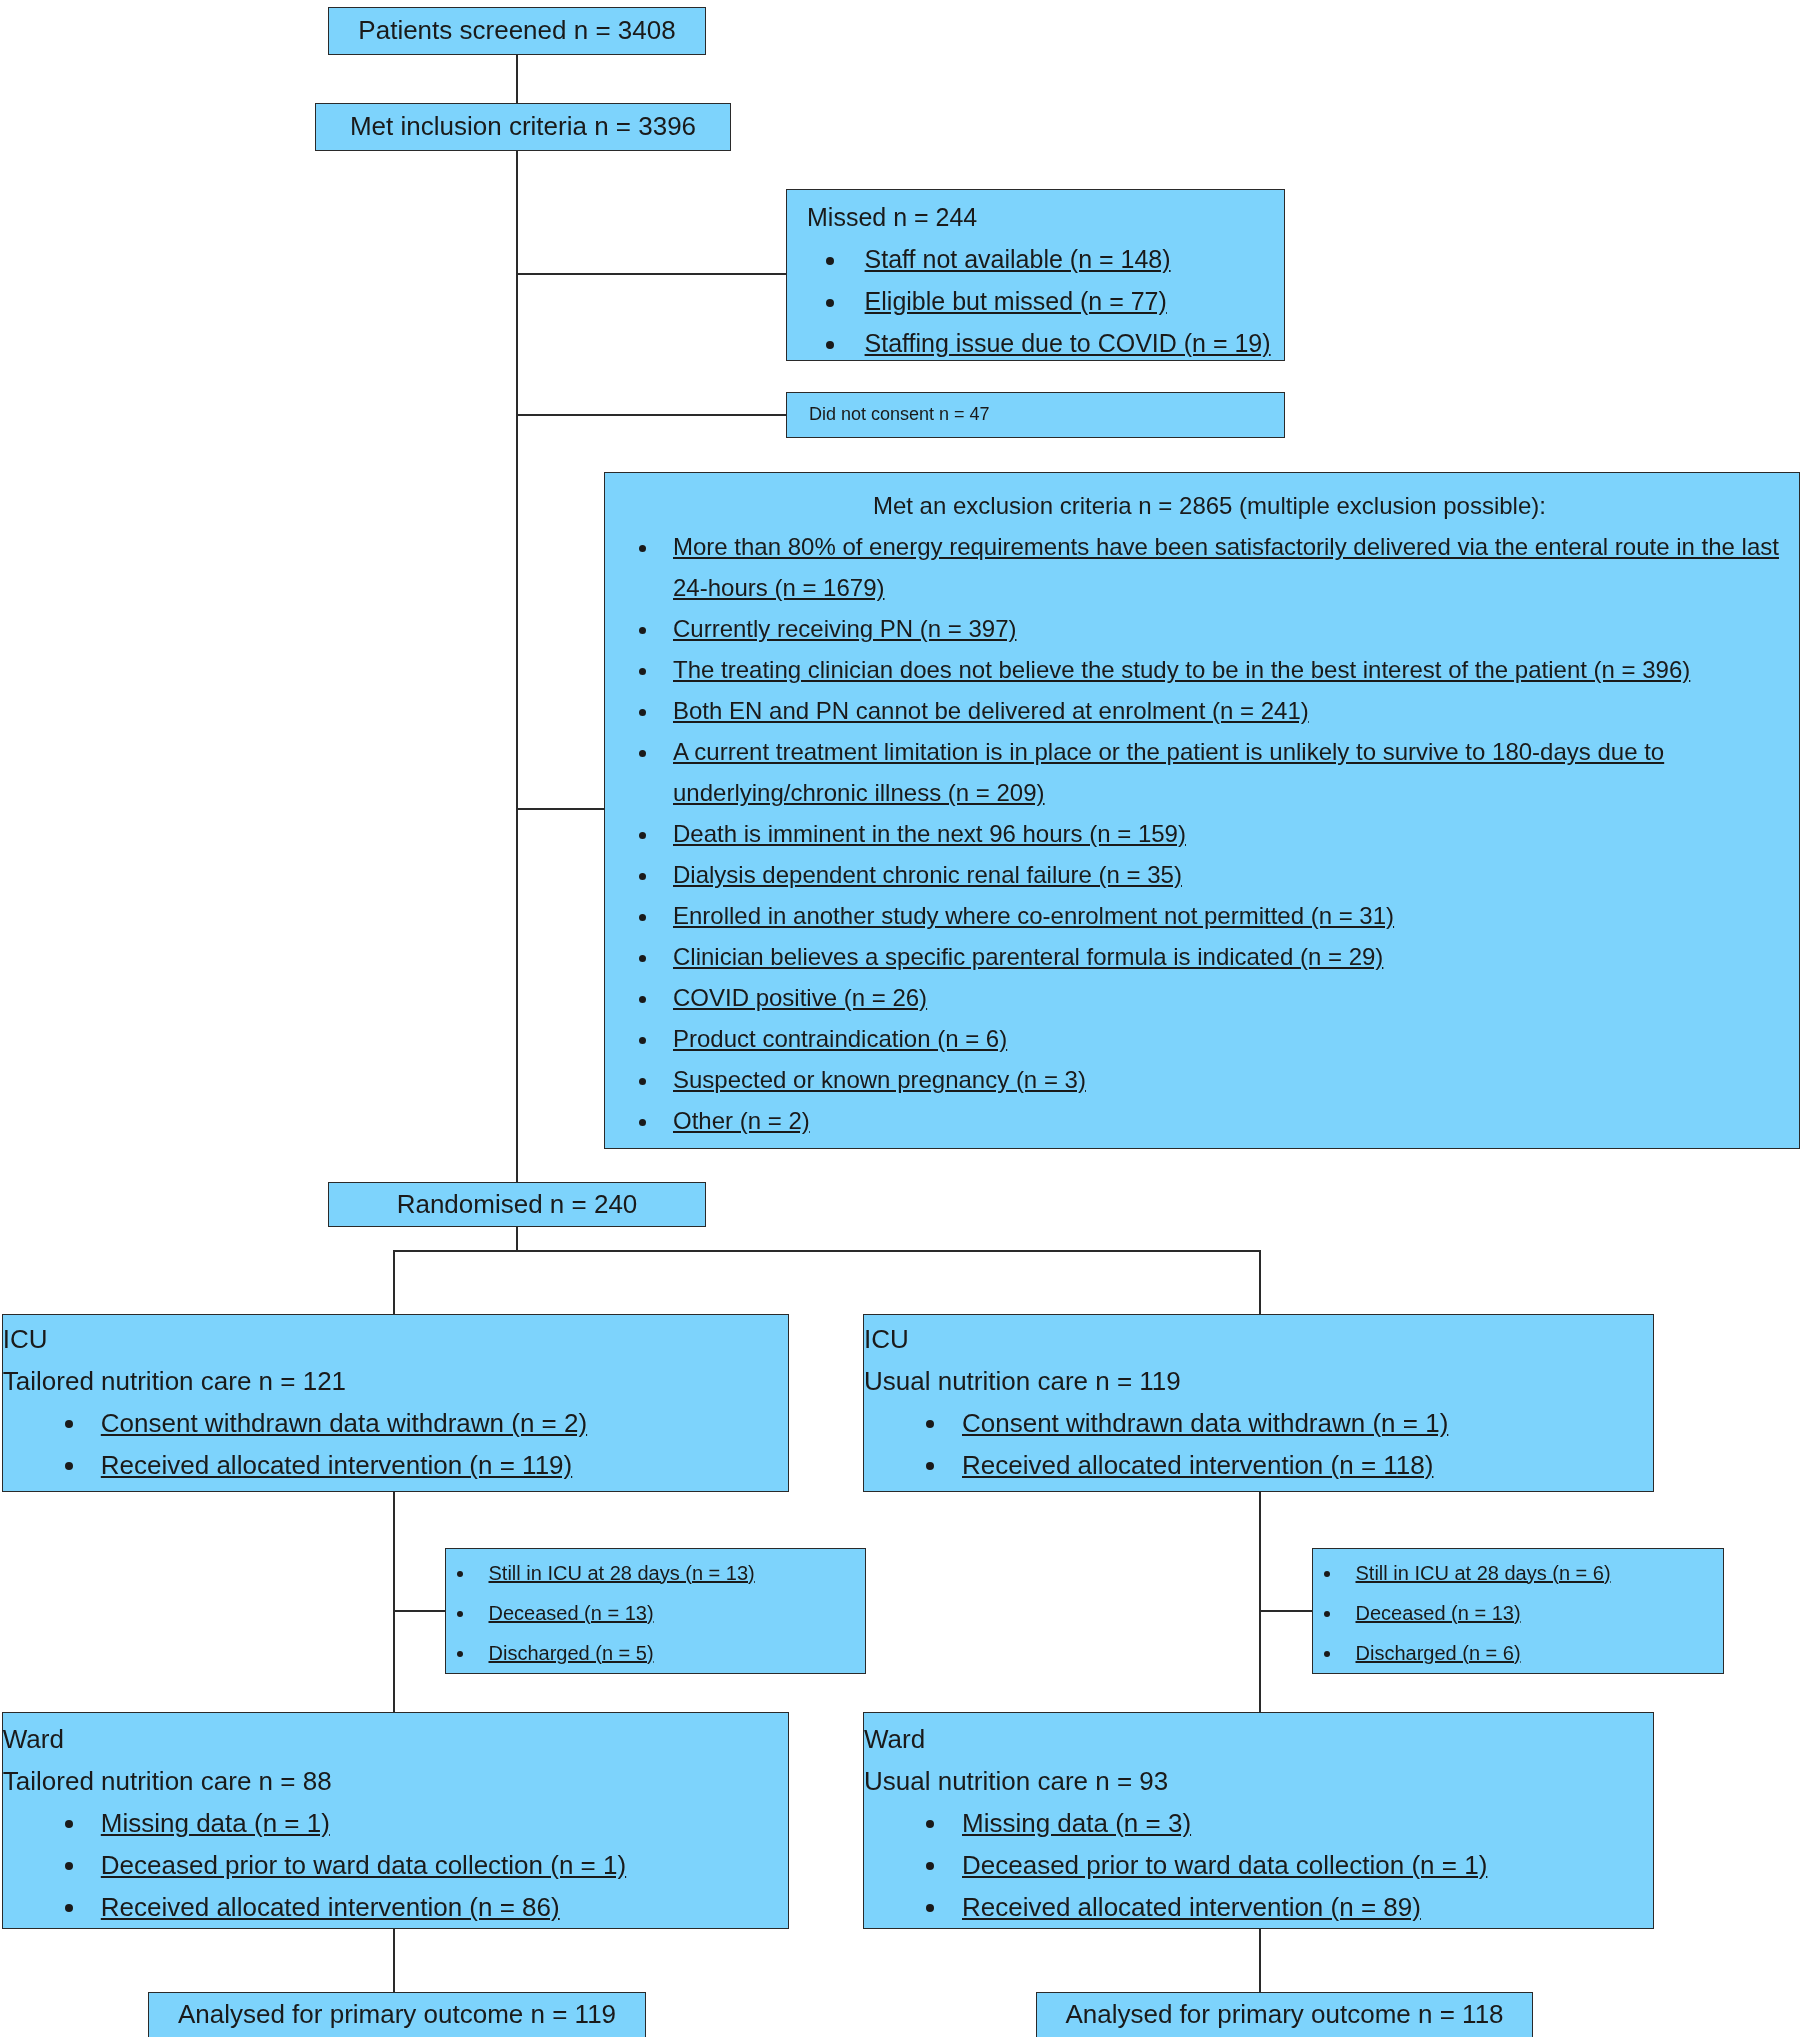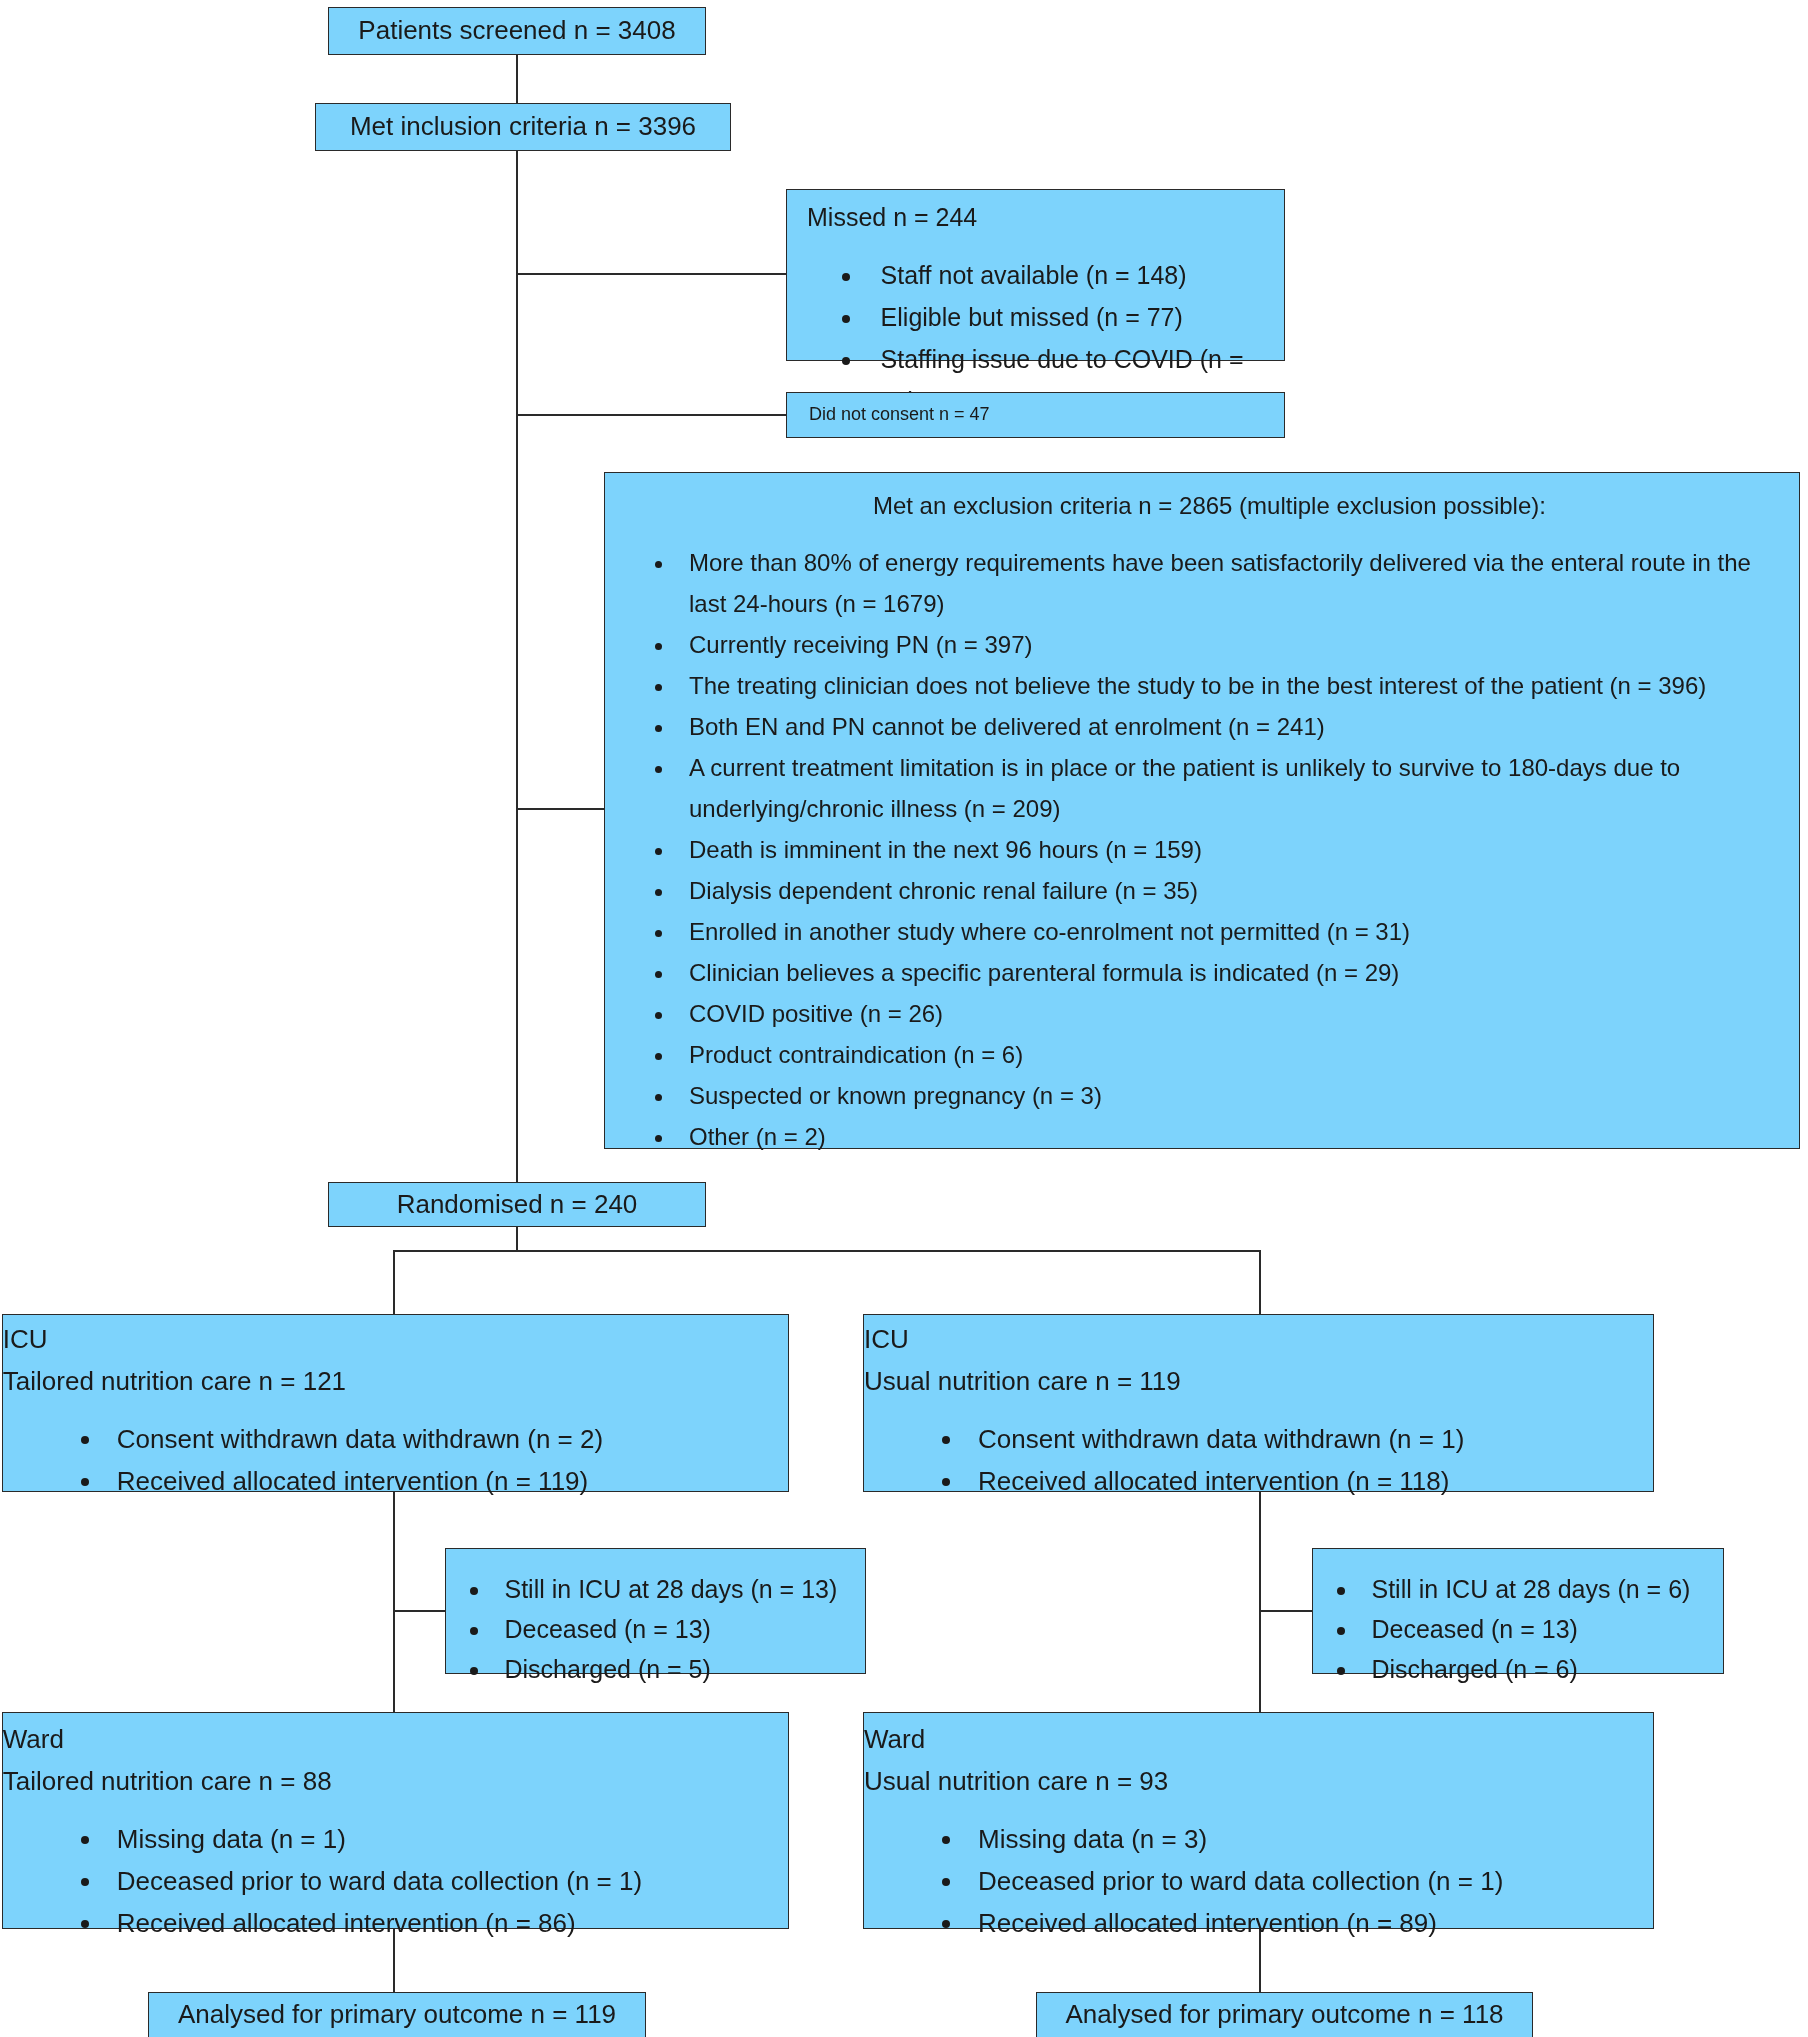--- a/index.html
+++ b/index.html
@@ -15,21 +15,21 @@
     position:absolute;
     border:1.8px solid #2a2a2a;
     background:#7dd3fc;
     box-sizing:border-box;
   }
   .center-text{
     text-align:center;
     font-size:26px;
   }
   .line{position:absolute;background:#2a2a2a;}
-  ul{margin:16px;list-style:disc outside;}
+  ul{margin:0;list-style:disc outside;text-decoration:underline;}
   li{padding-left:13px;}
 
   
   #box-screened   {left:328px;top:7.4px;   width:378px;height:48px;line-height:44px;}
   #box-inclusion  {left:315px;top:103px; width:416px;height:48px;line-height:44px;text-align:center;}
   #box-randomised {left:328px;top:1182px;width:378px;height:45px;line-height:42px;}
   #box-analysed-t {left:148px;top:1992px;width:498px;height:52px;line-height:42px;}
   #box-analysed-u {left:1036px;top:1992px;width:497px;height:46px;line-height:42px;}
 
   
@@ -52,21 +52,21 @@
   .arm-box .unit,.arm-box .ttl{font-weight:normal;text-align:left;line-height:42px;}
   .arm-box ul{padding-left:85px;}
   .arm-box li{line-height:42px;padding-left:13px;}
   #box-icu-t {left:1.8px;top:1314px;width:787px;height:178px;padding-top:2.8px;}
   #box-icu-u {left:863px;top:1314px;width:791px;height:178px;padding-top:2.8px;}
   #box-ward-t{left:1.8px;top:1712px;width:787px;height:217px;padding-top:4.6px;}
   #box-ward-u{left:863px;top:1712px;width:791px;height:217px;padding-top:4.6px;}
   #box-ward-t li,#box-ward-u li,#box-ward-t .unit,#box-ward-t .ttl,#box-ward-u .unit,#box-ward-u .ttl{line-height:42px;}
 
   
-  .exit-box{font-size:25px;padding-top:3.7px;}
+  .exit-box{font-size:20px;padding-top:3.7px;}
   .exit-box ul{padding-left:29.5px;}
   .exit-box li{line-height:40px;padding-left:13px;}
   #box-exit-t{left:445px;top:1548px;width:421px;height:126px;}
   #box-exit-u{left:1312px;top:1548px;width:412px;height:126px;}
 </style>
 </head>
 <body>
 
 <div id="canvas">
 

